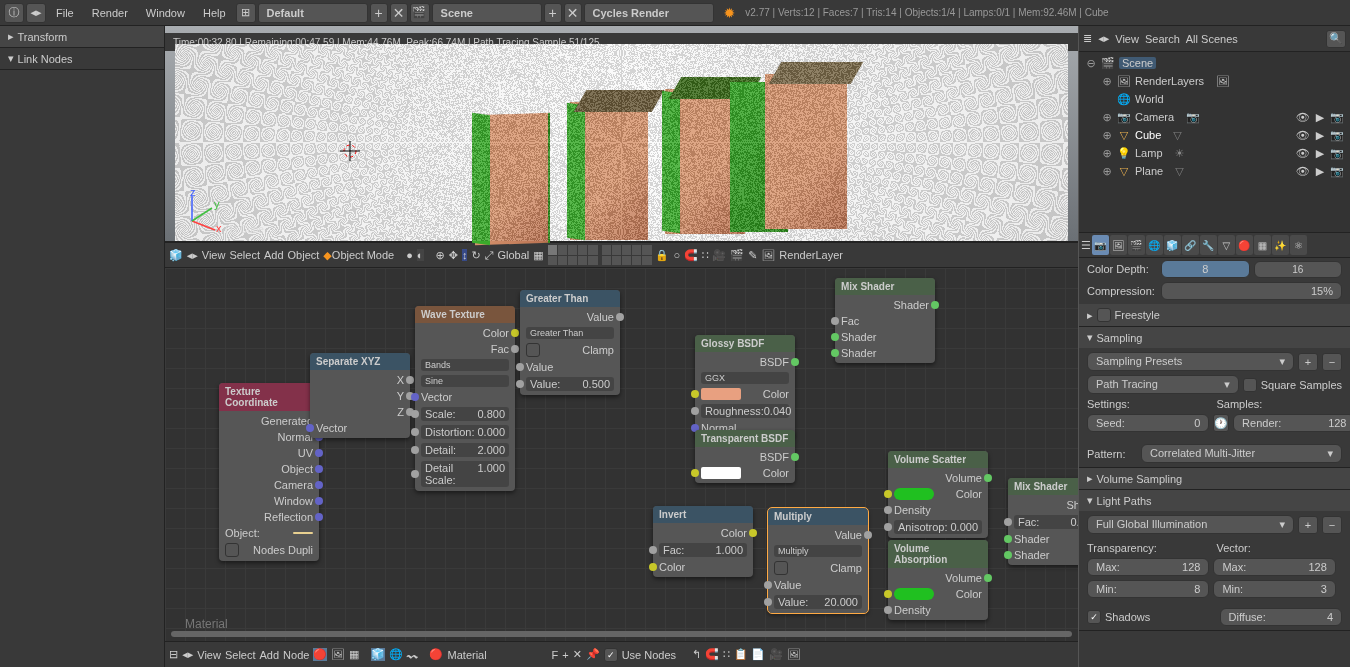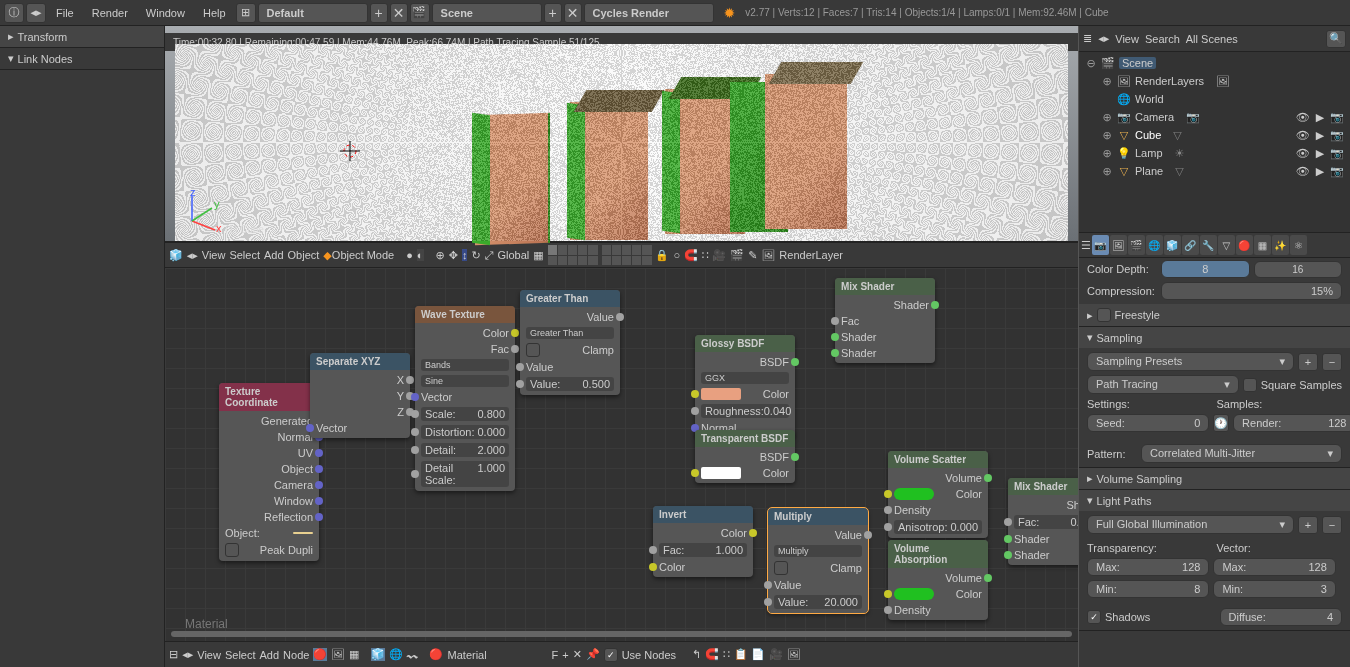--- a/index.html
+++ b/index.html
@@ -256,21 +256,21 @@
           <div class="node-row">
               <span style="margin-left:auto">Reflection</span>
               <span class="socket out vector"></span>
             </div>
           <div class="node-row">
               <span>Object:</span>
               <span class="node-field" style="width:20px;background:#e8d090"></span>
             </div>
           <div class="node-row">
               <span class="checkbox"></span>
-              <span>Peak Dupli</span>
+              <span>Nodes Dupli</span>
             </div>
         </div>
       </div>
 
       <div class="node" style="left:145px;top:85px;width:70px">
         <div class="node-header converter">Separate XYZ</div>
         <div class="node-body">
           <div class="node-row">
               <span style="margin-left:auto">X</span>
               <span class="socket out value"></span>

